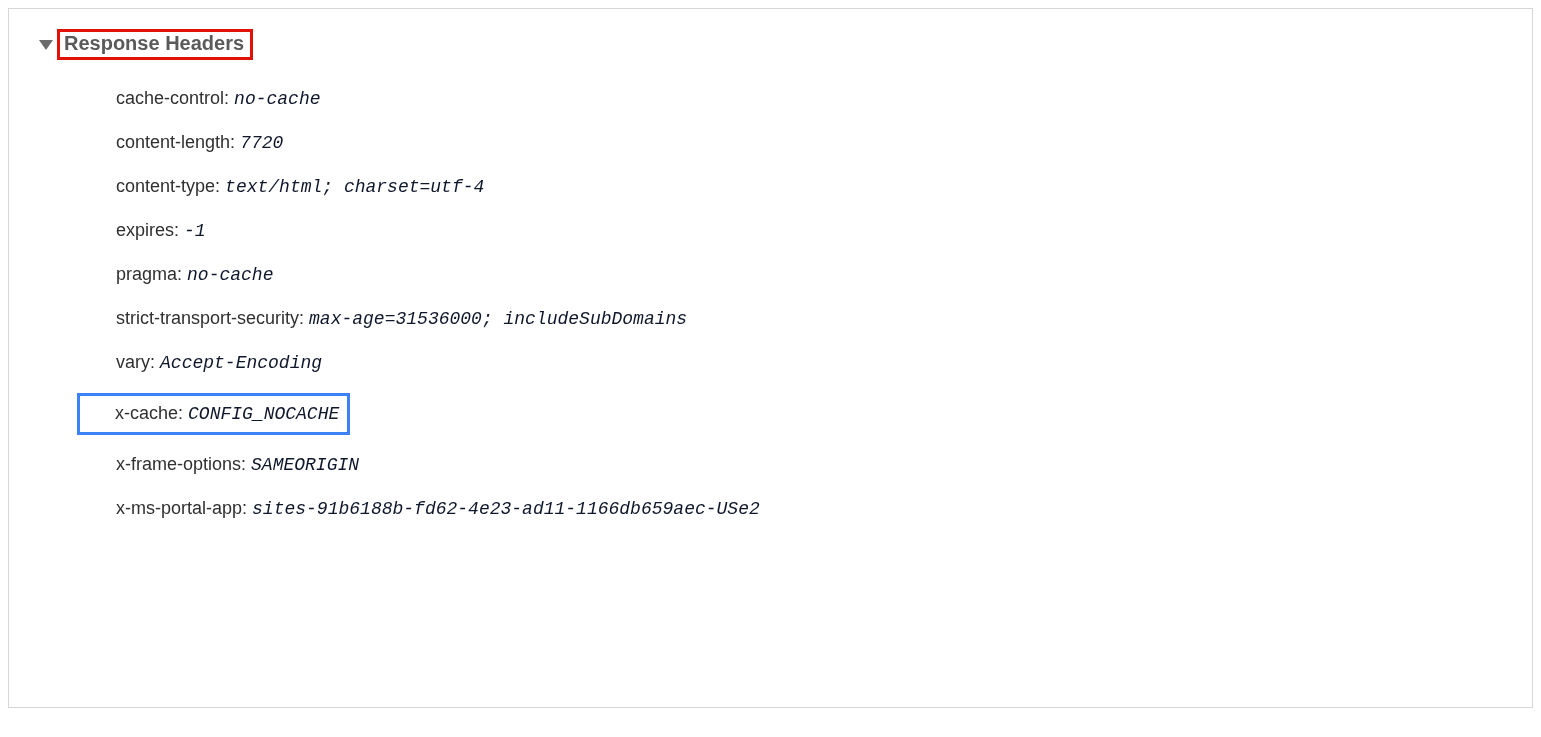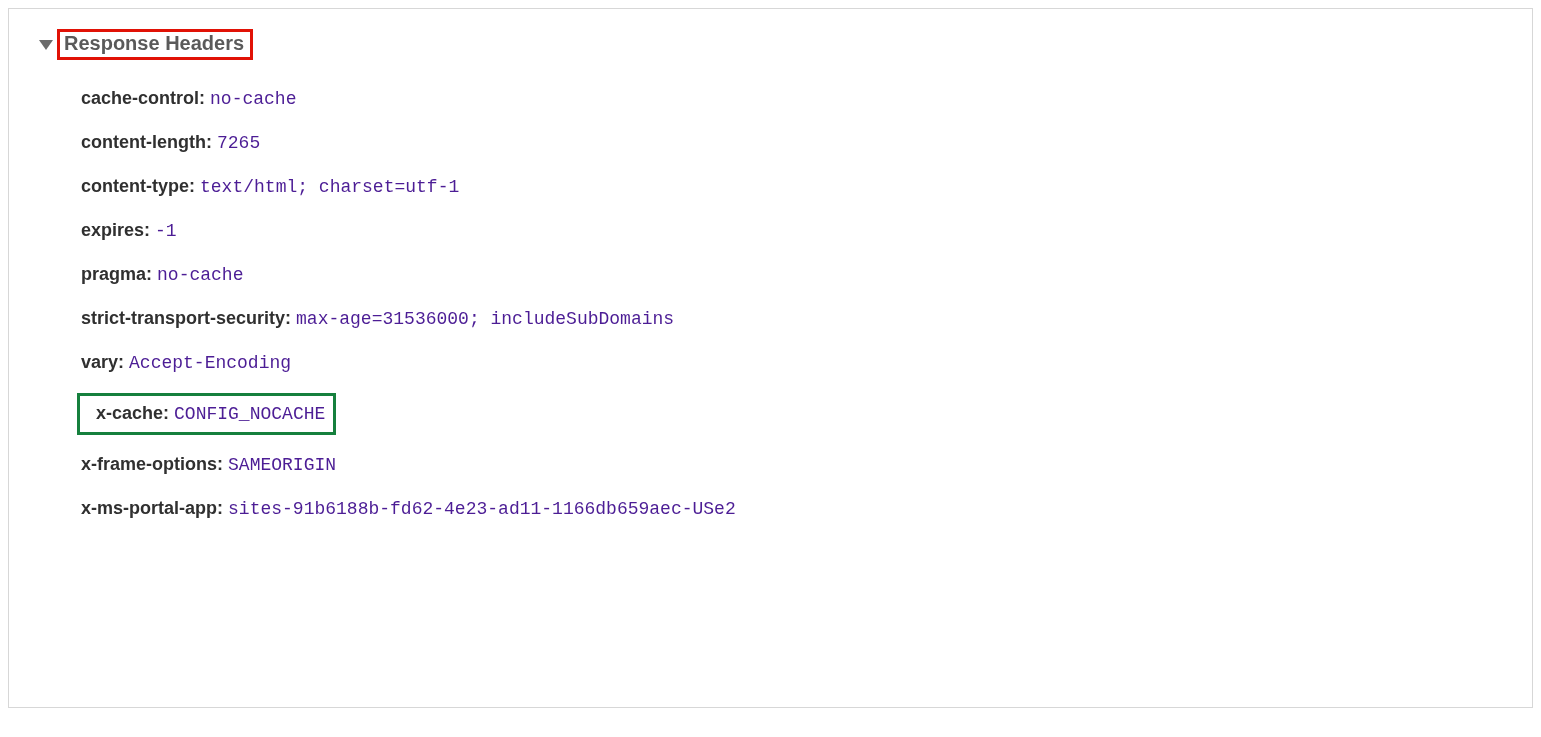--- a/index.html
+++ b/index.html
@@ -44,31 +44,33 @@
   }
   .headers-list {
     margin-left: 48px;
   }
   .header-row {
     margin: 16px 0;
     line-height: 1.5;
     white-space: nowrap;
   }
   .header-name {
-    font-weight: 700;
+    font-weight: 400;
     color: #303030;
+    margin-left: 35px;
   }
   .header-value {
     font-family: Consolas, "Courier New", monospace;
-    color: #4c1d95;
+    color: #0f172a;
+    font-style: italic;
   }
   .row-highlight {
     display: inline-block;
-    border: 3px solid #15803d;
-    padding: 4px 8px 4px 16px;
+    border: 3px solid #3b82f6;
+    padding: 4px 8px 4px 0;
     margin-left: -4px;
   }
 </style>
 </head>
 <body>
 
 <div class="panel">
 
   <div class="section-heading">
     <span class="caret-icon"></span>
@@ -80,26 +82,26 @@
   <div class="headers-list">
 
     <div class="header-row">
       <span class="header-name">cache-control:</span>
       <span class="header-value">no-cache</span>
     </div>
 
 
     <div class="header-row">
       <span class="header-name">content-length:</span>
-      <span class="header-value">7265</span>
+      <span class="header-value">7720</span>
     </div>
 
     <div class="header-row">
       <span class="header-name">content-type:</span>
-      <span class="header-value">text/html; charset=utf-1</span>
+      <span class="header-value">text/html; charset=utf-4</span>
     </div>
 
 
     <div class="header-row">
       <span class="header-name">expires:</span>
       <span class="header-value">-1</span>
     </div>
 
     <div class="header-row">
       <span class="header-name">pragma:</span>

